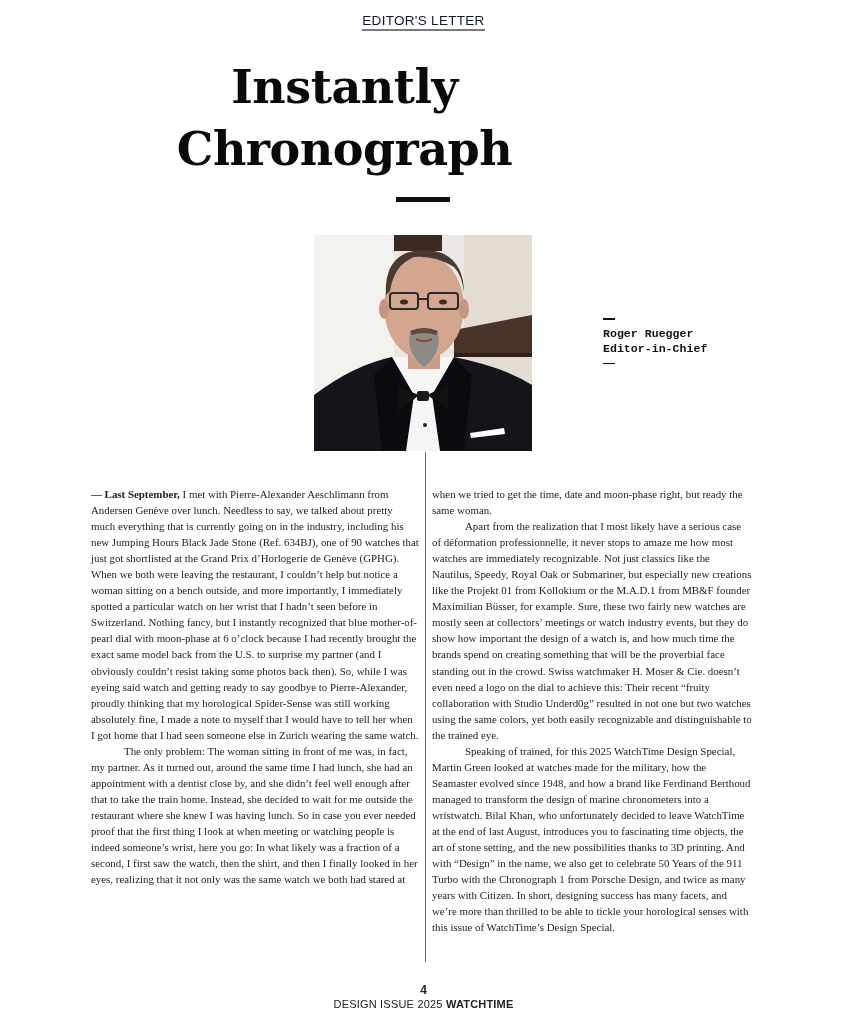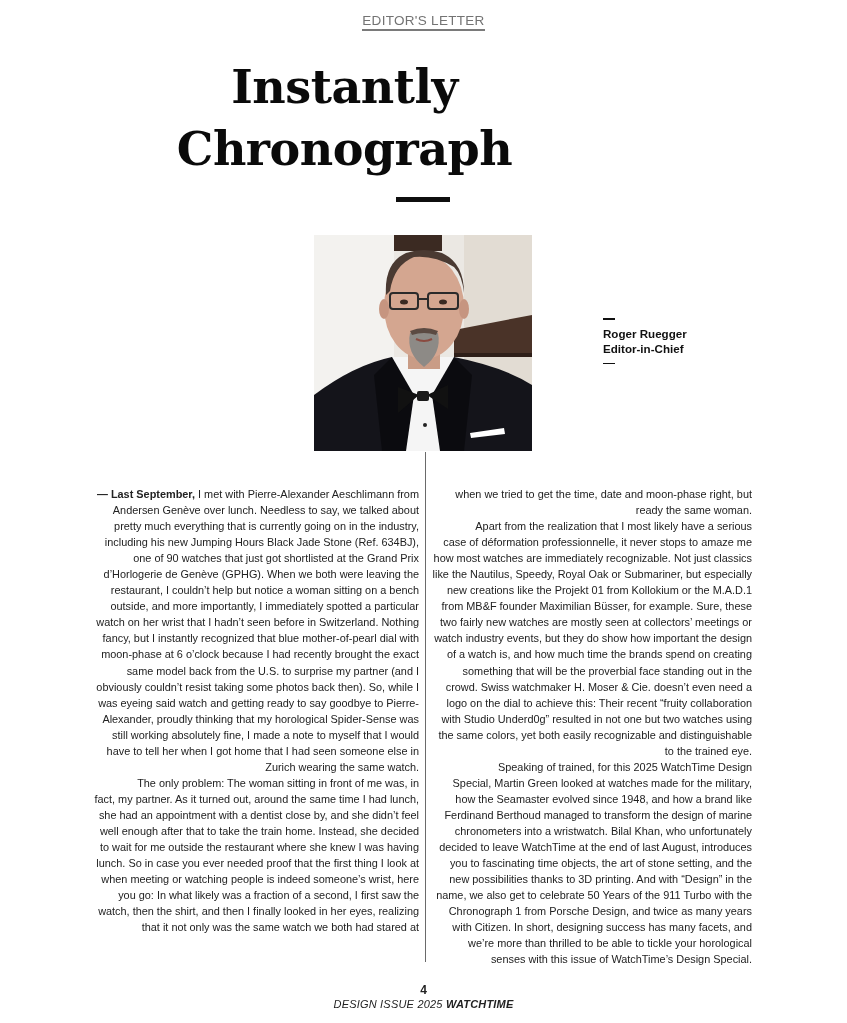--- a/index.html
+++ b/index.html
@@ -5,67 +5,67 @@
   * { box-sizing: border-box; margin: 0; padding: 0; }
   html, body { width: 847px; height: 1023px; background: #ffffff; overflow: hidden; }
   body { position: relative; font-family: "DejaVu Serif", "Liberation Serif", serif; color: #1c1c1c; }
 
   .section-label {
     position: absolute; top: 10px; left: 0; width: 847px; text-align: center;
   }
   .section-label span {
     display: inline-block;
     font-family: "Liberation Sans", "DejaVu Sans", sans-serif;
-    font-size: 13.5px; letter-spacing: 0.3px; color: #737373;
+    font-size: 13.5px; letter-spacing: 0.3px; color: #0f172a;
     padding-bottom: 1px; border-bottom: 2px solid #7a7a7a;
   }
 
   .headline {
     position: absolute; top: 56px; left: 0; width: 689px; text-align: center;
     font-family: "DejaVu Serif", serif; font-weight: bold;
     font-size: 46px; line-height: 62px; color: #0a0a0a; letter-spacing: -0.5px;
   }
   .headline-rule {
     position: absolute; top: 197px; left: 396px; width: 54px; height: 5px; background: #0f0f0f;
   }
 
   .portrait {
     position: absolute; top: 235px; left: 314px; width: 218px; height: 216px; overflow: hidden;
     background: #e9e6e1;
   }
 
   .byline {
     position: absolute; top: 318px; left: 603px;
-    font-family: Liberation Sans, sans-serif; font-weight: bold; font-size: 11.6px; line-height: 15px; color: #111;
+    font-family: Liberation Mono, monospace; font-weight: bold; font-size: 11.6px; line-height: 15px; color: #111;
   }
   .byline .dash { display: block; width: 12px; height: 1.5px; background: #111; margin: 5px 0 0 0; }
   .byline .dash.top { margin: 0 0 6px 0; }
   .byline .dash.bottom { margin-top: 7px; }
 
   .col-divider {
     position: absolute; top: 452px; left: 425px; width: 1px; height: 510px; background: #6a6a6a;
   }
 
   .col {
     position: absolute; top: 486px; width: 328px;
-    font-family: Liberation Sans, sans-serif; font-size: 10.9px; line-height: 16.05px; color: #222;
-    text-align: right; hyphens: manual;
+    font-family: Liberation Serif, serif; font-size: 10.9px; line-height: 16.05px; color: #222;
+    text-align: left; hyphens: manual;
   }
   .col.left { left: 91px; }
   .col.right { left: 432px; width: 320px; }
   .col p { margin: 0; }
   .col p.indent { text-indent: 33px; }
   .col .lead { font-weight: bold; }
 
   .footer {
     position: absolute; top: 983px; left: 0; width: 847px; text-align: center;
     font-family: "Liberation Sans", "DejaVu Sans", sans-serif; color: #222;
   }
   .footer .page-num { display: block; font-weight: bold; font-size: 12px; line-height: 14px; }
-  .footer .issue { display: block; font-size: 11px; line-height: 14px; letter-spacing: 0.2px; font-style: italic; }
+  .footer .issue { display: block; font-size: 11px; line-height: 14px; letter-spacing: 0.2px; }
   .footer .brand { font-weight: bold; }
 </style>
 </head>
 <body>
 
 <div class="section-label">
   <span>EDITOR'S LETTER</span>
 </div>
 
 <h1 class="headline">

